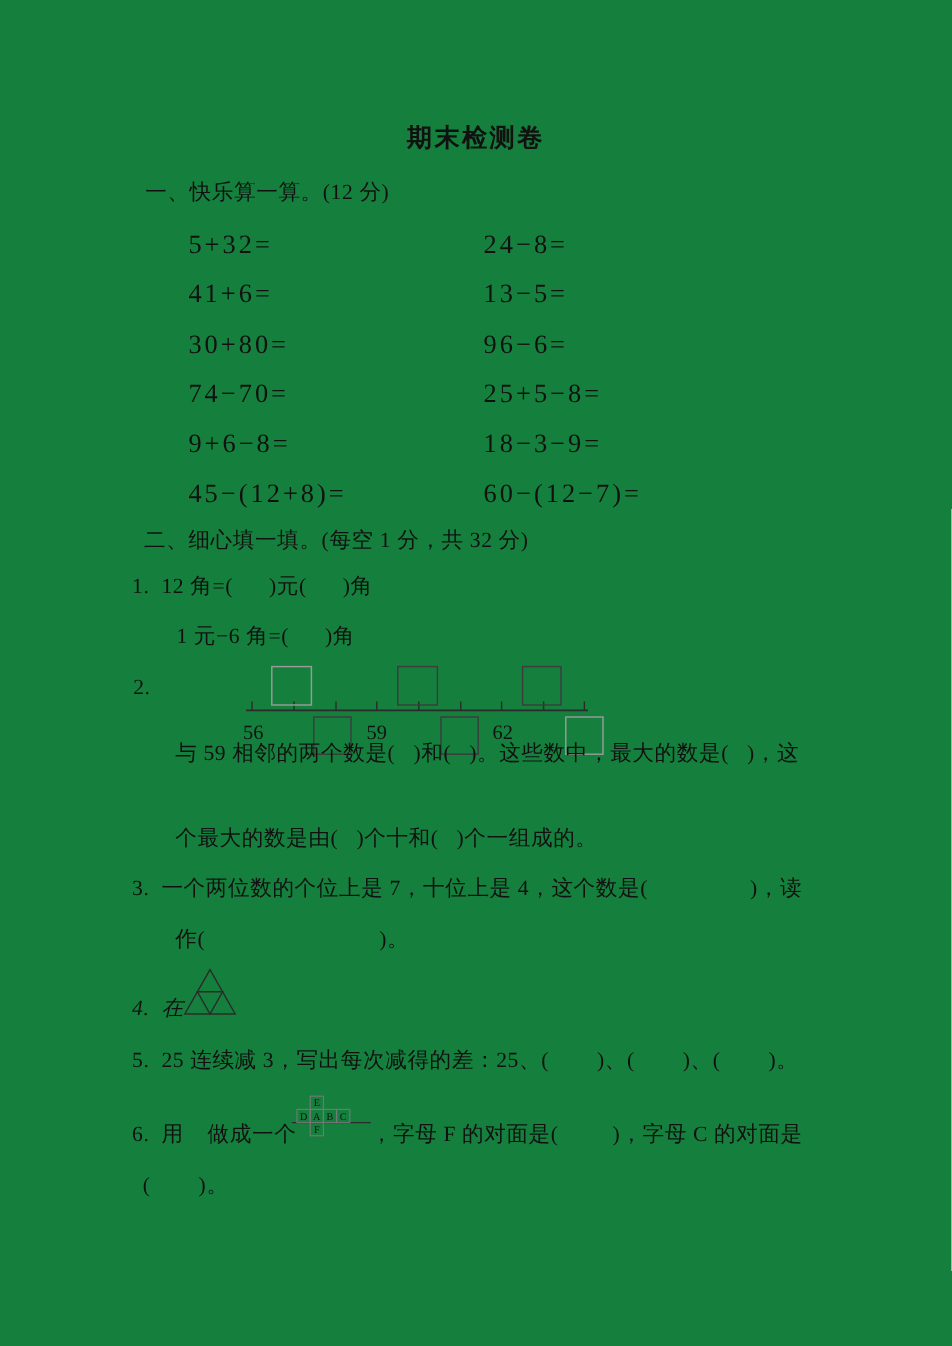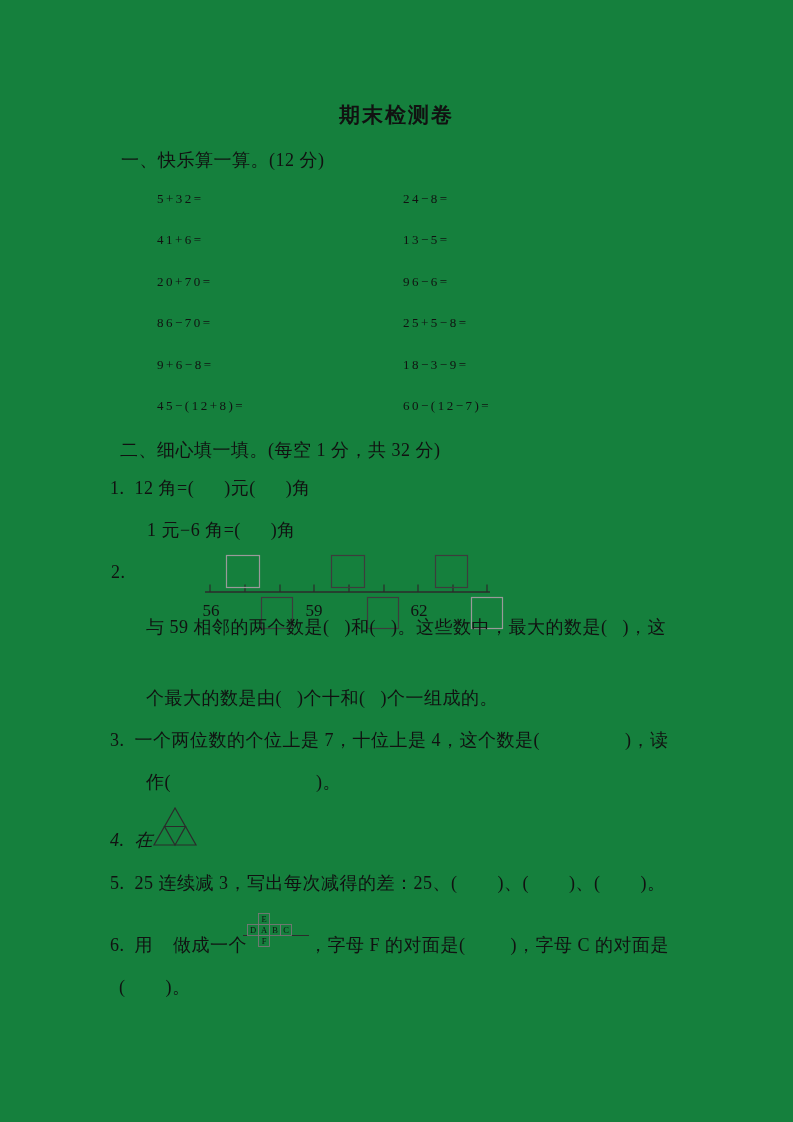--- a/index.html
+++ b/index.html
@@ -31,21 +31,21 @@
     letter-spacing: 2px;
     white-space: pre;
   }
   .problems {
     position: absolute;
     left: 157px;
     top: 191px;
     width: 500px;
   }
   .prow { display: flex; height: 41.4px; align-items: flex-start; }
-  .pcell { font-size: 13px; letter-spacing: 2.5px; white-space: pre; }
+  .pcell { font-size: 22px; letter-spacing: 2.5px; white-space: pre; }
   .pcell.left { width: 246px; }
   .fig { position: absolute; }
   .fig svg { display: block; }
   svg text {
     font-family: "Liberation Serif", "DejaVu Serif", serif;
     fill: #111111;
   }
 </style>
 </head>
 <body>
@@ -59,25 +59,25 @@
   <div class="problems">
     <div class="prow">
       <div class="pcell left">5+32=</div>
       <div class="pcell right">24−8=</div>
     </div>
     <div class="prow">
       <div class="pcell left">41+6=</div>
       <div class="pcell right">13−5=</div>
     </div>
     <div class="prow">
-      <div class="pcell left">20+70=</div>
+      <div class="pcell left">30+80=</div>
       <div class="pcell right">96−6=</div>
     </div>
     <div class="prow">
-      <div class="pcell left">86−70=</div>
+      <div class="pcell left">74−70=</div>
       <div class="pcell right">25+5−8=</div>
     </div>
     <div class="prow">
       <div class="pcell left">9+6−8=</div>
       <div class="pcell right">18−3−9=</div>
     </div>
     <div class="prow">
       <div class="pcell left">45−(12+8)=</div>
       <div class="pcell right">60−(12−7)=</div>
     </div>

